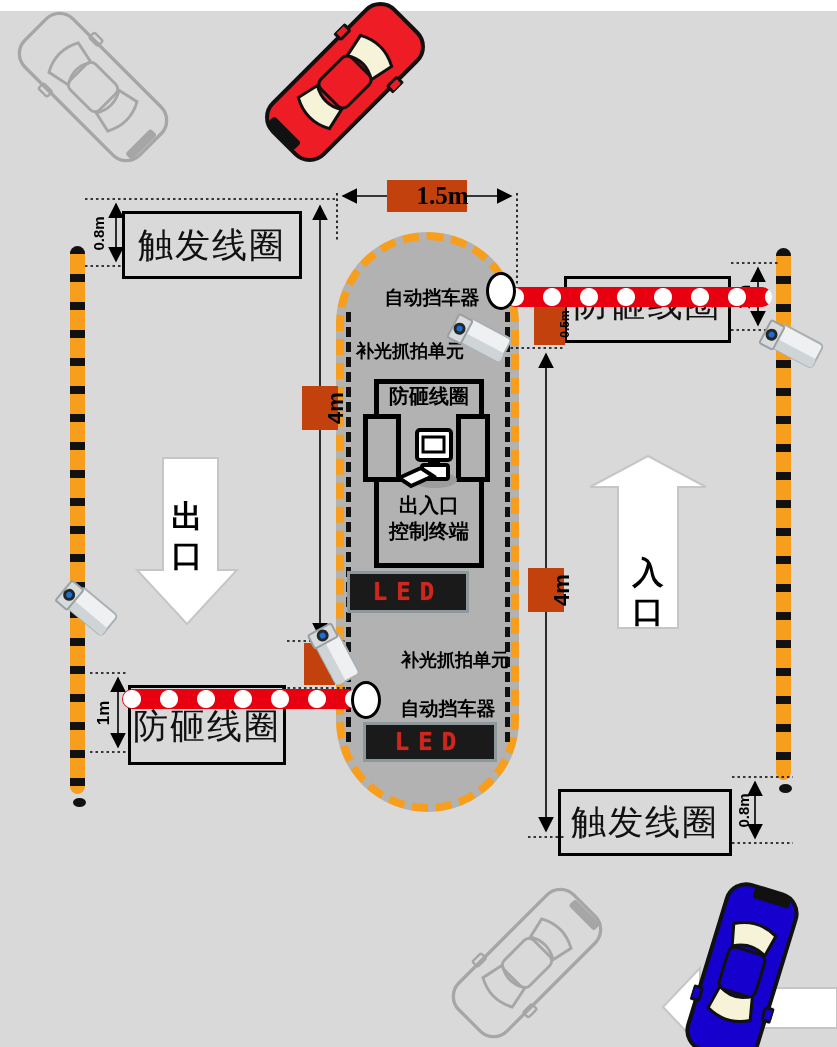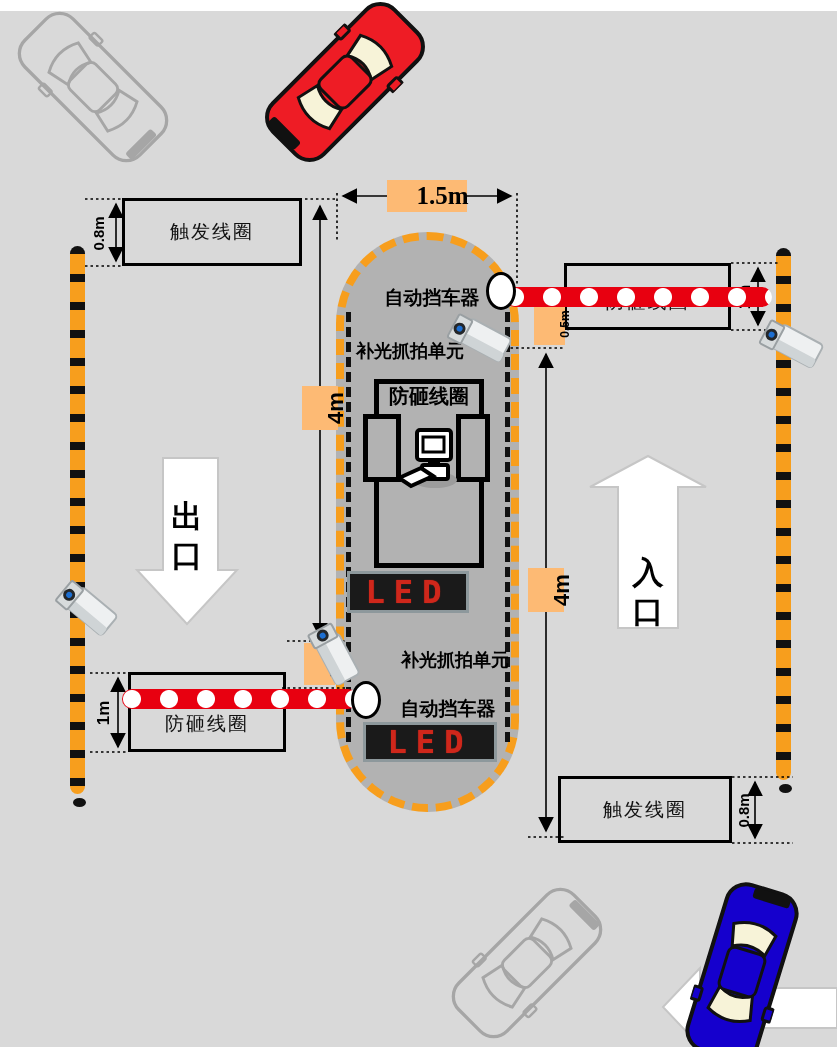--- a/index.html
+++ b/index.html
@@ -12,45 +12,45 @@
   
   .post{width:15px;border-radius:8px;z-index:2;
         background:repeating-linear-gradient(to bottom,var(--post_black) 0 8px,var(--post_orange) 8px 28px);}
   .post-dot{width:13px;height:9px;border-radius:50%;background:var(--post_black);z-index:2;}
   
   .island{left:336px;top:232px;width:183px;height:580px;border-radius:92px;
           background:var(--island);border:8px dashed var(--island_border);z-index:2;}
   .island-dash{width:0;height:430px;border-left:5px dashed var(--post_black);z-index:3;}
   
   .coilbox{border:3px solid #000;display:flex;align-items:center;justify-content:center;
-           font-size:19px;color:#111;letter-spacing:2px;z-index:4;}
+           font-size:35px;color:#111;letter-spacing:2px;z-index:4;margin-top:13px;}
   .coilbox.low{align-items:flex-end;padding-bottom:12px;}
   
   .booth{left:374px;top:379px;width:110px;height:189px;background:var(--island);
          border:5px solid #000;z-index:3;}
   .wing{background:var(--island);border:5px solid #000;z-index:4;}
   .booth-label{left:374px;top:383px;width:110px;text-align:center;font-weight:bold;
                font-size:20px;z-index:5;}
   .terminal{left:366px;top:492px;width:126px;text-align:center;font-weight:bold;
             font-size:20px;line-height:1.3;z-index:5;}
   
   .led{background:var(--led_bg);border:3px solid var(--led_frame);display:flex;align-items:center;
        justify-content:center;z-index:4;color:var(--led_text);
-       font-family:"DejaVu Sans Mono",monospace;font-weight:bold;font-size:32px;letter-spacing:9px;
+       font-family:"DejaVu Sans Mono",monospace;font-weight:bold;font-size:24px;letter-spacing:9px;
        text-shadow:0 0 1px var(--led_text);}
   .small-label{font-weight:bold;font-size:19px;color:#000;text-align:center;z-index:5;}
   
   .arm{height:20px;border-radius:10px;background-color:var(--barrier_red);z-index:6;
        background-image:radial-gradient(circle at 10px 50%,var(--barrier_white) 0 8.5px,rgba(0,0,0,0) 9.5px);
        background-size:37px 20px;background-repeat:repeat-x;}
   .pivot{width:30px;height:38px;border-radius:50%;background:var(--barrier_white);
          border:3px solid #000;z-index:6;}
   
   .dim{z-index:5;display:flex;align-items:center;justify-content:center;color:#000;font-weight:bold;}
-  .dim.bgw{background:#fdba74;padding-left:31px;}
+  .dim.bgw{background:#c2410c;padding-left:31px;}
   .dim .rot{transform:rotate(-90deg);white-space:nowrap;}
   .serifdim{font-family:"Liberation Serif",serif;font-size:25px;}
   
   .gate-text{z-index:5;font-size:31px;font-weight:bold;color:#000;width:36px;line-height:1.25;
              text-align:center;word-break:break-all;}
   .overlay{left:0;top:0;z-index:4;pointer-events:none;}
   .overlay .dline{stroke:#000;stroke-width:1.6;}
   .overlay .dot{stroke:#000;stroke-width:1.6;stroke-dasharray:2.5 3;fill:none;}
   .overlay .bigarrow{fill:var(--arrow_fill);stroke:var(--arrow_stroke);stroke-width:2;}
   .cam{z-index:7;}
@@ -128,20 +128,24 @@
   <div class="abs wing" style="left:456px;top:414px;width:34px;height:68px;"></div>
   <div class="abs booth-label">防砸线圈</div>
   <svg class="abs" style="left:395px;top:428px;z-index:5;" width="70" height="62" viewBox="0 0 70 62">
     <ellipse cx="40" cy="52" rx="22" ry="8" fill="#9c9c9c"></ellipse>
     <rect x="22" y="2" width="34" height="30" rx="3" fill="#fff" stroke="#000" stroke-width="4"></rect>
     <rect x="28" y="9" width="21" height="15" fill="#fff" stroke="#000" stroke-width="3"></rect>
     <rect x="33" y="32" width="12" height="6" fill="#000"></rect>
     <rect x="27" y="37" width="26" height="14" rx="2" fill="#fff" stroke="#000" stroke-width="4"></rect>
     <path d="M4 50 L26 40 L38 48 L16 58 Z" fill="#fff" stroke="#000" stroke-width="4"></path>
   </svg>
+  <div class="abs terminal">
+    <div>出入口</div>
+    <div>控制终端</div>
+  </div>
 
   <div class="abs led" style="left:347px;top:571px;width:122px;height:42px;">
     <span>LED</span>
   </div>
   <div class="abs led" style="left:363px;top:722px;width:134px;height:40px;">
     <span>LED</span>
   </div>
 
   <div class="abs small-label" style="left:372px;top:285px;width:120px;">自动挡车器</div>
   <div class="abs small-label" style="left:342px;top:339px;width:136px;font-size:18px;">补光抓拍单元</div>

